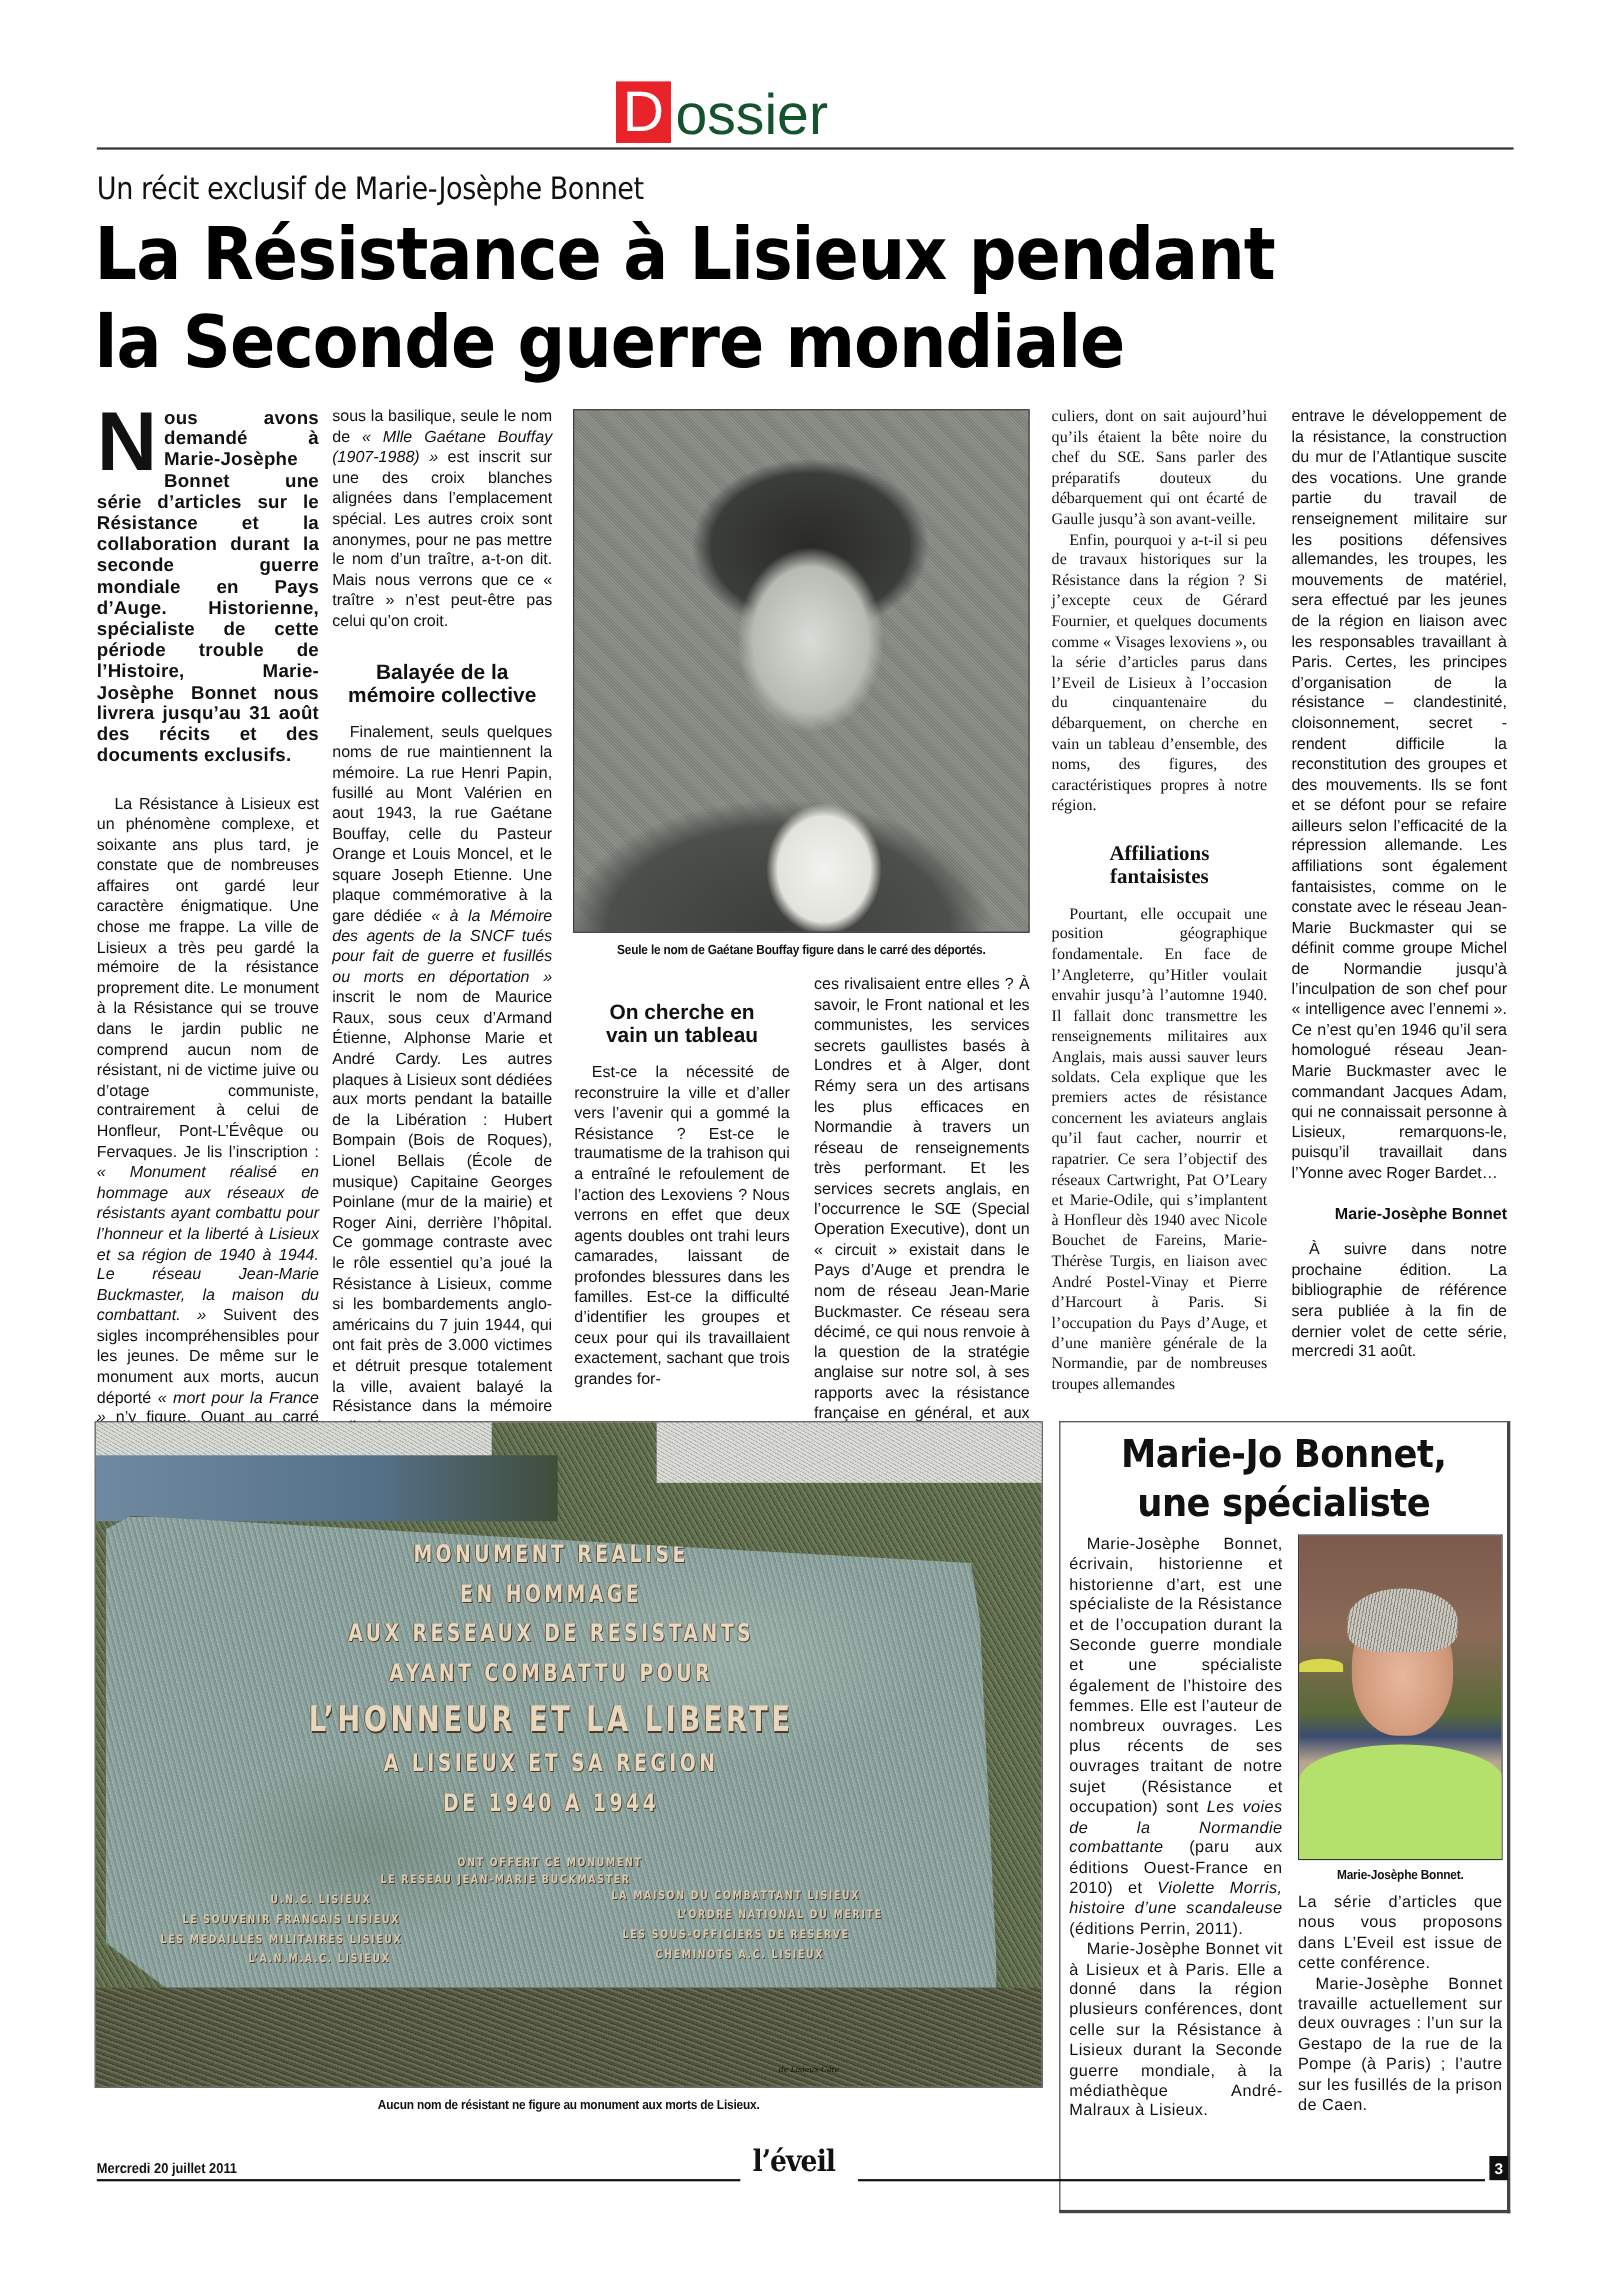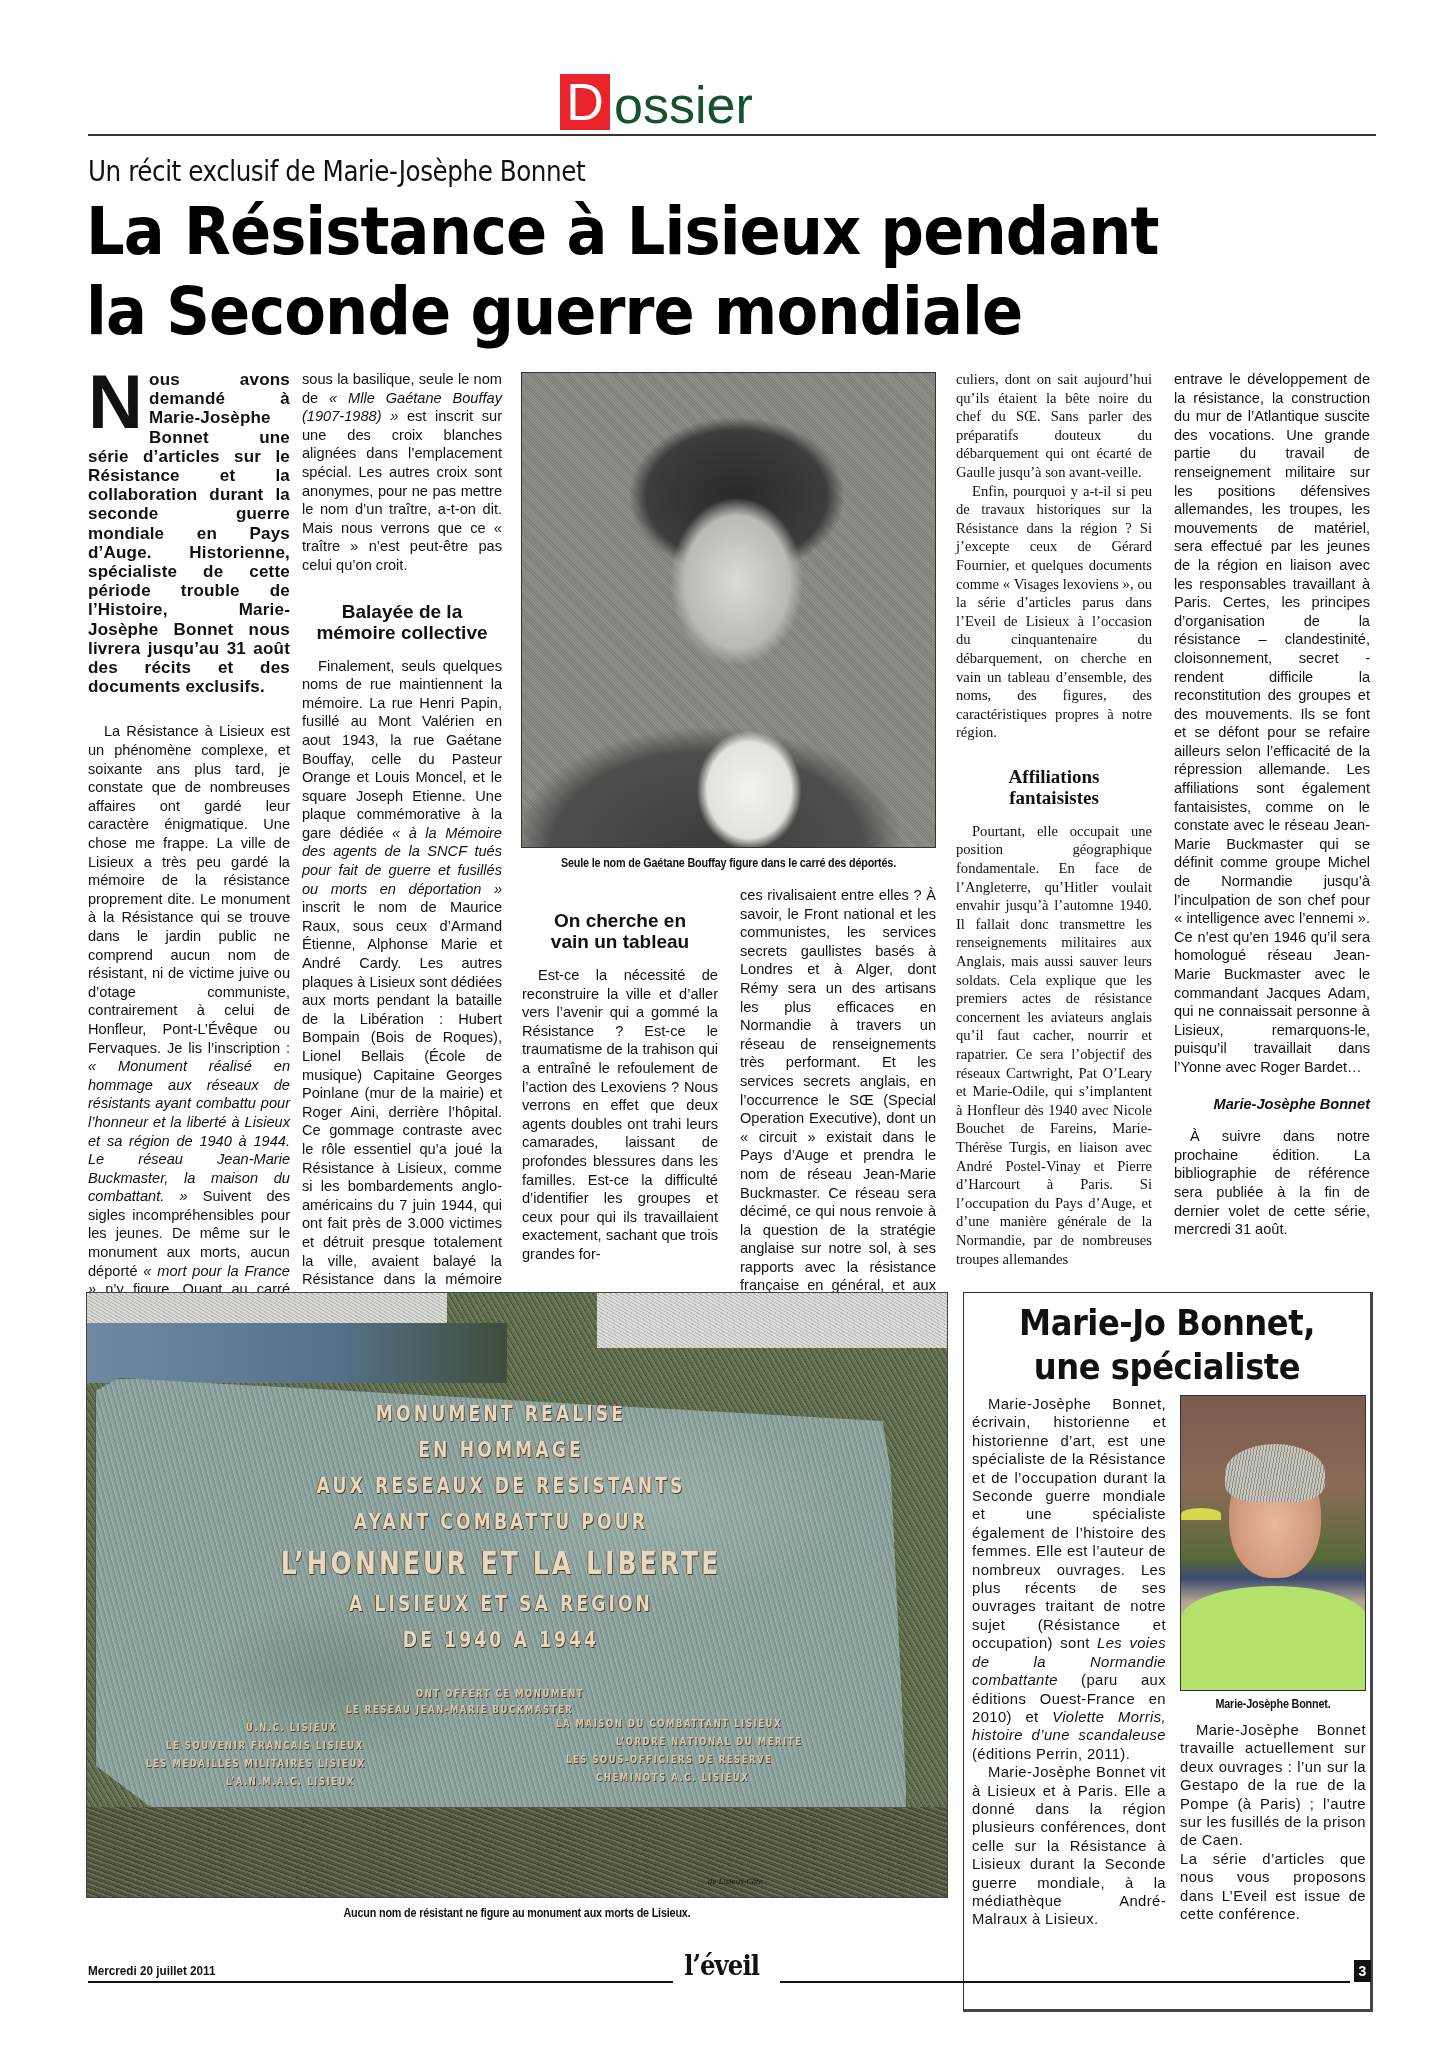--- a/index.html
+++ b/index.html
@@ -113,21 +113,21 @@
 
 <div class="col" style="left:956px; top:370px; width:196px;font-family:Liberation Serif, serif;">
   <p class="noind">culiers, dont on sait aujourd’hui qu’ils étaient la bête noire du chef du SŒ. Sans parler des préparatifs douteux du débarquement qui ont écarté de Gaulle jusqu’à son avant-veille.</p>
   <p>Enfin, pourquoi y a-t-il si peu de travaux historiques sur la Résistance dans la région ? Si j’excepte ceux de Gérard Fournier, et quelques documents comme « Visages lexoviens », ou la série d’articles parus dans l’Eveil de Lisieux à l’occasion du cinquantenaire du débarquement, on cherche en vain un tableau d’ensemble, des noms, des figures, des caractéristiques propres à notre région.</p>
   <div class="subhead" style="margin-top:24px; width:130px; margin-left:33px;">Affiliations fantaisistes</div>
   <p>Pourtant, elle occupait une position géographique fondamentale. En face de l’Angleterre, qu’Hitler voulait envahir jusqu’à l’automne 1940. Il fallait donc transmettre les renseignements militaires aux Anglais, mais aussi sauver leurs soldats. Cela explique que les premiers actes de résistance concernent les aviateurs anglais qu’il faut cacher, nourrir et rapatrier. Ce sera l’objectif des réseaux Cartwright, Pat O’Leary et Marie-Odile, qui s’implantent à Honfleur dès 1940 avec Nicole Bouchet de Fareins, Marie-Thérèse Turgis, en liaison avec André Postel-Vinay et Pierre d’Harcourt à Paris. Si l’occupation du Pays d’Auge, et d’une manière générale de la Normandie, par de nombreuses troupes allemandes</p>
 </div>
 
 <div class="col" style="left:1174px; top:370px; width:196px;">
   <p class="noind">entrave le développement de la résistance, la construction du mur de l’Atlantique suscite des vocations. Une grande partie du travail de renseignement militaire sur les positions défensives allemandes, les troupes, les mouvements de matériel, sera effectué par les jeunes de la région en liaison avec les responsables travaillant à Paris. Certes, les principes d’organisation de la résistance – clandestinité, cloisonnement, secret - rendent difficile la reconstitution des groupes et des mouvements. Ils se font et se défont pour se refaire ailleurs selon l’efficacité de la répression allemande. Les affiliations sont également fantaisistes, comme on le constate avec le réseau Jean-Marie Buckmaster qui se définit comme groupe Michel de Normandie jusqu’à l’inculpation de son chef pour « intelligence avec l’ennemi ».  Ce n’est qu’en 1946 qu’il sera homologué réseau Jean-Marie Buckmaster avec le commandant Jacques Adam, qui ne connaissait personne à Lisieux, remarquons-le, puisqu’il travaillait dans l’Yonne avec Roger Bardet…</p>
-  <div style="text-align:right; font-weight:bold; margin:18px 0 14px;font-style:italic;">Marie-Josèphe Bonnet</div>
+  <div style="text-align:right; font-weight:bold; margin:18px 0 14px;">Marie-Josèphe Bonnet</div>
   <p>À suivre dans notre prochaine édition. La bibliographie de référence sera publiée à la fin de dernier volet de cette série, mercredi 31 août.</p>
 </div>
 
 <div class="photo plaque-photo">
   <div class="plaque-top-left"></div>
   <div class="plaque-top-right"></div>
   <div class="plaque-blue"></div>
   <div class="plaque-ground"></div>
   <div class="plaque">
     <div class="plaque-text" style="top:22px; font-size:22px;">MONUMENT REALISE</div>
@@ -161,22 +161,22 @@
     <p>Marie-Josèphe Bonnet vit à Lisieux et à Paris. Elle a donné dans la région plusieurs conférences, dont celle sur la Résistance à Lisieux durant la Seconde guerre mondiale, à la médiathèque André-Malraux à Lisieux.</p>
   </div>
   <div class="sb-photo">
     <div class="umbrella"></div>
     <div class="shirt"></div>
     <div class="face"></div>
     <div class="hair"></div>
   </div>
   <div class="caption" style="left:216px; top:404px; width:186px;">Marie-Josèphe Bonnet.</div>
   <div class="sb-col" style="left:216px; top:428px; width:186px;">
+    <p style="text-indent:0;">La série d’articles que nous vous proposons dans L’Eveil est issue de cette conférence.</p>
     <p>Marie-Josèphe Bonnet travaille actuellement sur deux ouvrages : l’un sur la Gestapo de la rue de la Pompe (à Paris) ; l’autre sur les fusillés de la prison de Caen.</p>
-    <p style="text-indent:0;">La série d’articles que nous vous proposons dans L’Eveil est issue de cette conférence.</p>
   </div>
 </div>
 
 <div class="footer-date">Mercredi 20 juillet 2011</div>
 <div class="footer-rule-l"></div>
 <div class="footer-logo">l’éveil</div>
 <div class="footer-logo-sub">de Lisieux-Côte</div>
 <div class="footer-rule-r"></div>
 <div class="footer-page">3</div>
 

